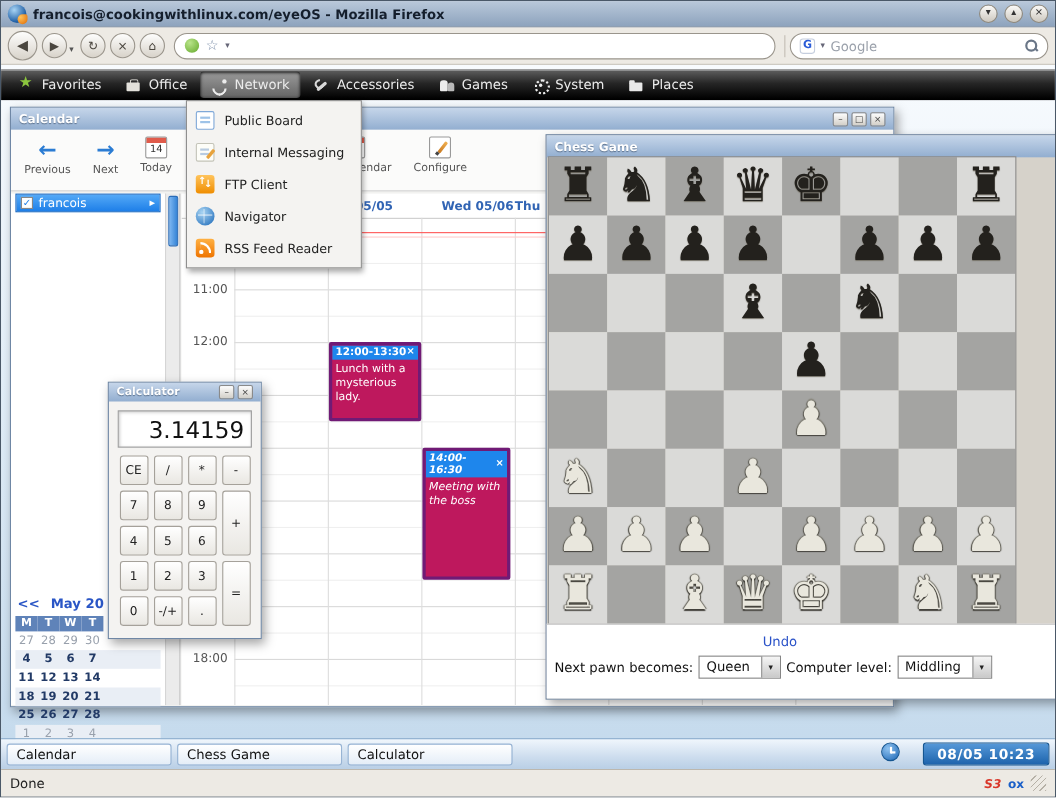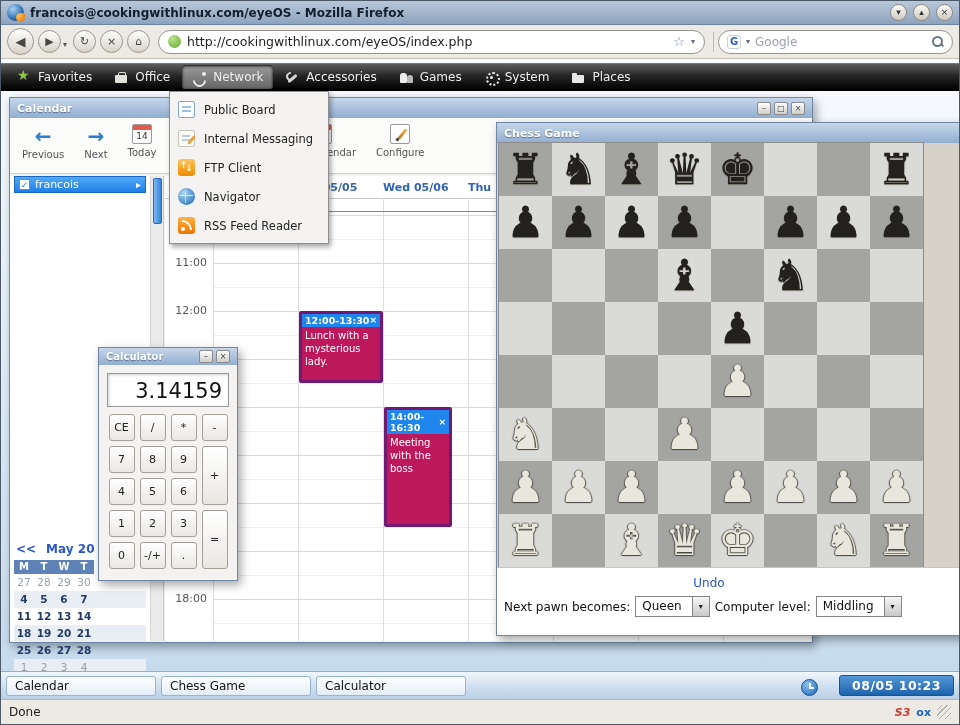--- a/index.html
+++ b/index.html
@@ -145,21 +145,21 @@
   .win-tb.small{height:17px;font-size:10px}
   .calc-display{margin:8px 8px 7px;height:34px;background:#fff;border:1px solid #9a9a9a;box-shadow:inset 1px 1px 3px #ccc;font-size:21px;text-align:right;padding:5px 6px 0;color:#111}
   .calc-grid{display:grid;grid-template-columns:repeat(4,26px);grid-auto-rows:27px;gap:5px;justify-content:center}
   .calc-btn{background:linear-gradient(#ffffff,#e9e7e2);border:1px solid #a5a19a;border-radius:3px;font-size:11px;font-family:inherit;color:#222;padding:0}
   .calc-btn.tall{grid-row:span 2}
 
   
   .taskbar{position:absolute;left:0;right:0;bottom:0;height:28px;background:linear-gradient(#f0f6fc,#cdddee 60%,#b9cfe6);border-top:1px solid #8fb0cf;display:flex;align-items:center;padding:0 5px;z-index:40}
   .task-items{display:flex;gap:5px}
   .task-btn{width:150px;height:20px;background:linear-gradient(#ffffff,#e4edf7);border:1px solid #98b4d4;border-radius:3px;font-size:12px;text-align:left;padding:0 8px;font-family:inherit;color:#111}
-  .tb-right{margin-left:auto;display:flex;align-items:flex-end;gap:21px}
+  .tb-right{margin-left:auto;display:flex;align-items:flex-start;gap:21px}
   .clock-icon{width:17px;height:17px;border-radius:50%;background:radial-gradient(circle at 35% 30%,#8ec2f0,#1c66b4);border:1px solid #155691;position:relative;flex:none}
   .clock-icon::before{content:"";position:absolute;left:7px;top:3px;width:2px;height:6px;background:#fff}
   .clock-icon::after{content:"";position:absolute;left:8px;top:7px;width:4px;height:2px;background:#fff}
   .clock-panel{height:21px;background:linear-gradient(#5598d8,#1d63ac);border:1px solid #155691;border-radius:3px;color:#fff;font-weight:bold;font-size:12.5px;display:flex;align-items:center;padding:0 12px;letter-spacing:.5px}
 
   
   .statusbar{height:25px;background:#edeae4;border-top:1px solid #bcb7ae;display:flex;align-items:center;padding:0 8px;font-size:12px;color:#222}
   .sb-right{margin-left:auto;display:flex;align-items:center;gap:6px}
   .addon-s3{color:#d9372a;font-weight:bold;font-style:italic;font-size:11px}
   .addon-ox{color:#1a5fc8;font-weight:bold;font-size:11px}
@@ -181,21 +181,20 @@
 
   <div class="ff-navbar">
     <span class="nav-btn big">◀</span>
     <span class="nav-btn">▶</span>
     <span class="nav-caret">▾</span>
     <span class="nav-btn">↻</span>
     <span class="nav-btn">×</span>
     <span class="nav-btn">⌂</span>
     <div class="urlbar">
       <span class="favicon"></span>
-      <input class="url-input" value="http://cookingwithlinux.com/eyeOS/index.php" style="">
       <span class="star">☆</span>
       <span class="caret">▾</span>
     </div>
     <span class="nav-sep"></span>
     <div class="searchbar">
       <span class="g-logo">G</span>
       <span class="caret">▾</span>
       <input class="search-input" placeholder="Google" style="">
       <span class="mag"></span>
     </div>
@@ -346,21 +345,21 @@
               </div>
             </div>
         </div>
       </div>
       <div class="cal-scroll">
         <div class="cal-thumb"></div>
       </div>
       <div class="cal-grid" id="cal-grid">
         <div class="day-sep"></div>
       <div class="day-hdr" style="left: 133px; width: 84px; text-align: center;">05/05</div>
-          <div class="day-hdr" style="left: 218px; width: 84px; text-align: left;">Wed 05/06</div>
+          <div class="day-hdr" style="left: 218px; width: 84px; text-align: right;">Wed 05/06</div>
           <div class="day-hdr" style="left: 303px; width: 84px; text-align: left;">Thu</div>
           <div class="hline" style="top: 63px;"></div>
           <div class="hline strong" style="top: 87px;"></div>
           <div class="hline" style="top: 111px;"></div>
           <div class="hline strong" style="top: 135px;"></div>
           <div class="hline" style="top: 159px;"></div>
           <div class="hline strong" style="top: 183px;"></div>
           <div class="hline" style="top: 207px;"></div>
           <div class="hline strong" style="top: 231px;"></div>
           <div class="hline" style="top: 255px;"></div>
@@ -388,21 +387,21 @@
           <div class="hlabel" style="top: 320px;">16:00</div>
           <div class="hlabel" style="top: 368px;">17:00</div>
           <div class="hlabel" style="top: 416px;">18:00</div>
           <div class="event" style="left: 134px; top: 135px; width: 84px; height: 72px;">
             <div class="ev-head">
               <span class="ev-time">12:00-13:30</span>
               <span class="ev-x">×</span>
             </div>
             <div class="ev-body">Lunch with a mysterious lady.</div>
           </div>
-          <div class="event" style="left: 219px; top: 231px; width: 68px; height: 120px;">
+          <div class="event" style="left: 219px; top: 231px; width: 80px; height: 120px; font-style: italic;">
             <div class="ev-head">
               <span class="ev-time">14:00-16:30</span>
               <span class="ev-x">×</span>
             </div>
             <div class="ev-body">Meeting with the boss</div>
           </div>
         </div>
     </div>
 
     <div class="window chess-win">

